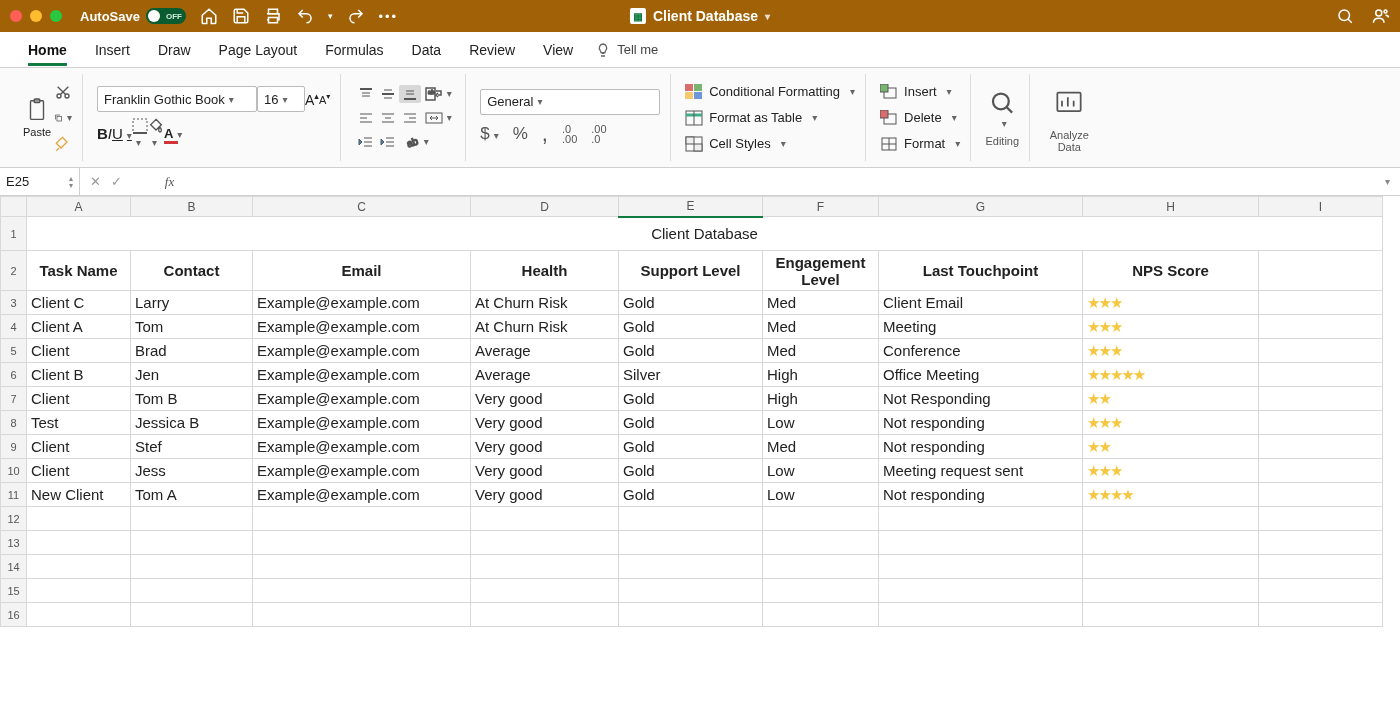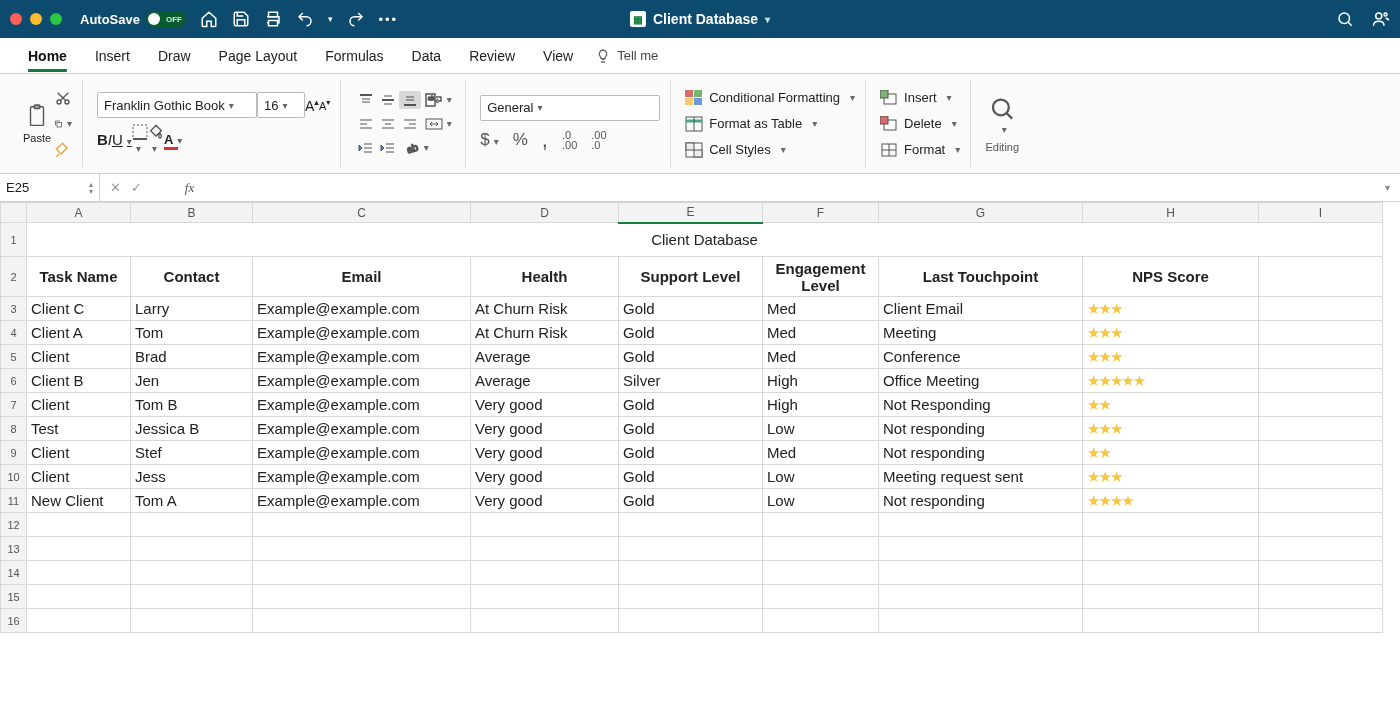--- a/index.html
+++ b/index.html
@@ -1,19 +1,19 @@
 <!DOCTYPE html>
 <html><head>
 <meta charset="utf-8">
 <style>
 * { box-sizing: border-box; margin: 0; padding: 0; font-family: -apple-system, "Segoe UI", Arial, sans-serif; }
 body { width: 1400px; height: 715px; background: #fff; overflow: hidden; font-size: 13px; color: #222; }
 
 
-.titlebar { background: #0c4a6e; height: 38px; display: flex; align-items: center; color: #fff; padding: 0 10px; position: relative; }
+.titlebar { background: #a16207; height: 32px; display: flex; align-items: center; color: #fff; padding: 0 10px; position: relative; }
 .traffic { display: flex; gap: 8px; margin-right: 18px; }
 .traffic span { width: 12px; height: 12px; border-radius: 50%; display: inline-block; }
 .dot-red { background: #ff5f57; } .dot-yellow { background: #febc2e; } .dot-green { background: #28c840; }
 .autosave { display: flex; align-items: center; gap: 6px; font-weight: 600; font-size: 13px; }
 .toggle { width: 40px; height: 16px; background: #0b5b30; border-radius: 10px; position: relative; padding: 0 3px; display: flex; align-items: center; }
 .toggle-knob { width: 12px; height: 12px; background: #fff; border-radius: 50%; position: absolute; left: 2px; }
 .toggle-label { font-size: 8px; color: #cfe9db; position: absolute; right: 4px; }
 .qat { display: flex; align-items: center; gap: 14px; margin-left: 14px; }
 .qat svg, .qat span { color: #fff; }
 .title-center { position: absolute; left: 50%; transform: translateX(-50%); display: flex; align-items: center; gap: 7px; font-weight: 600; font-size: 14px; }
@@ -38,21 +38,21 @@
 .bigico { width: 34px; height: 40px; display: flex; flex-direction: column; align-items: center; justify-content: center; font-size:11px; gap:2px; cursor:pointer; }
 .sel { border: 1px solid #bbb; background:#fff; height: 26px; display: flex; align-items:center; padding: 0 6px; font-size: 13px; border-radius:2px; }
 .caret::after { content: "▾"; margin-left: 4px; font-size: 10px; color:#666; }
 .mini { font-size: 11px; color:#555; text-align:center; }
 .alignbtn { width: 22px; height: 18px; border: none; background: transparent; display: inline-flex; align-items:center; justify-content:center; cursor:pointer; }
 .alignbtn.active { background:#d8d8d8; border-radius:2px; }
 .ribbtn { display:flex; align-items:center; gap:6px; font-size:13px; cursor:pointer; padding:2px 0; }
 
 
 .formulabar { height: 28px; border-bottom: 1px solid #d0d0d0; display:flex; align-items:center; background:#fff; }
-.namebox { width: 100px; border-right: 1px solid #d0d0d0; height:100%; display:flex; align-items:center; padding:0 6px; font-size:13px; }
+.namebox { width: 80px; border-right: 1px solid #d0d0d0; height:100%; display:flex; align-items:center; padding:0 6px; font-size:13px; }
 .namebox .spin { margin-left:auto; font-size:8px; color:#888; line-height:7px; }
 .fx-controls { display:flex; align-items:center; gap:10px; padding:0 10px; color:#999; }
 .fx-label { font-style: italic; font-family: "Times New Roman", serif; color:#555;margin-left:33px; }
 .fx-input { flex:1; padding:0 6px; }
 .collapse-caret { margin-left:auto; padding:0 10px; color:#888; font-size:10px; }
 
 
 .gridwrap { position: relative; height: calc(715px - 34px - 36px - 100px - 28px); overflow: hidden; background:#fff; }
 table.sheet { border-collapse: collapse; table-layout: fixed; }
 .sheet th, .sheet td { border: 1px solid #d8d8d8; height: 24px; font-size: 15px; padding: 0 4px; overflow:hidden; white-space:nowrap; }
@@ -379,20 +379,29 @@
   <div class="rgroup" style="align-items:center">
     <div class="bigico caret">
       <svg width="28" height="28" viewBox="0 0 24 24" fill="none" stroke="#555" stroke-width="2">
           <circle cx="11" cy="11" r="7"></circle>
           <path d="M21 21l-5-5"></path>
         </svg>
     </div>
     <div class="mini">Editing</div>
   </div>
 
+  <div class="rgroup" style="align-items:center">
+    <div class="bigico">
+      <svg width="30" height="28" viewBox="0 0 24 24" fill="none" stroke="#555" stroke-width="1.5">
+          <rect x="2" y="3" width="20" height="16" rx="1"></rect>
+          <path d="M6 15V10M11 15V7M16 15v-5"></path>
+        </svg>
+    </div>
+    <div class="mini" style="white-space:normal;width:50px">Analyze Data</div>
+  </div>
 </div>
 
 <div class="formulabar">
   <div class="namebox">
     <span>E25</span>
     <span class="spin">▴<br>▾</span>
   </div>
   <div class="fx-controls">
     <span>✕</span>
     <span>✓</span>

